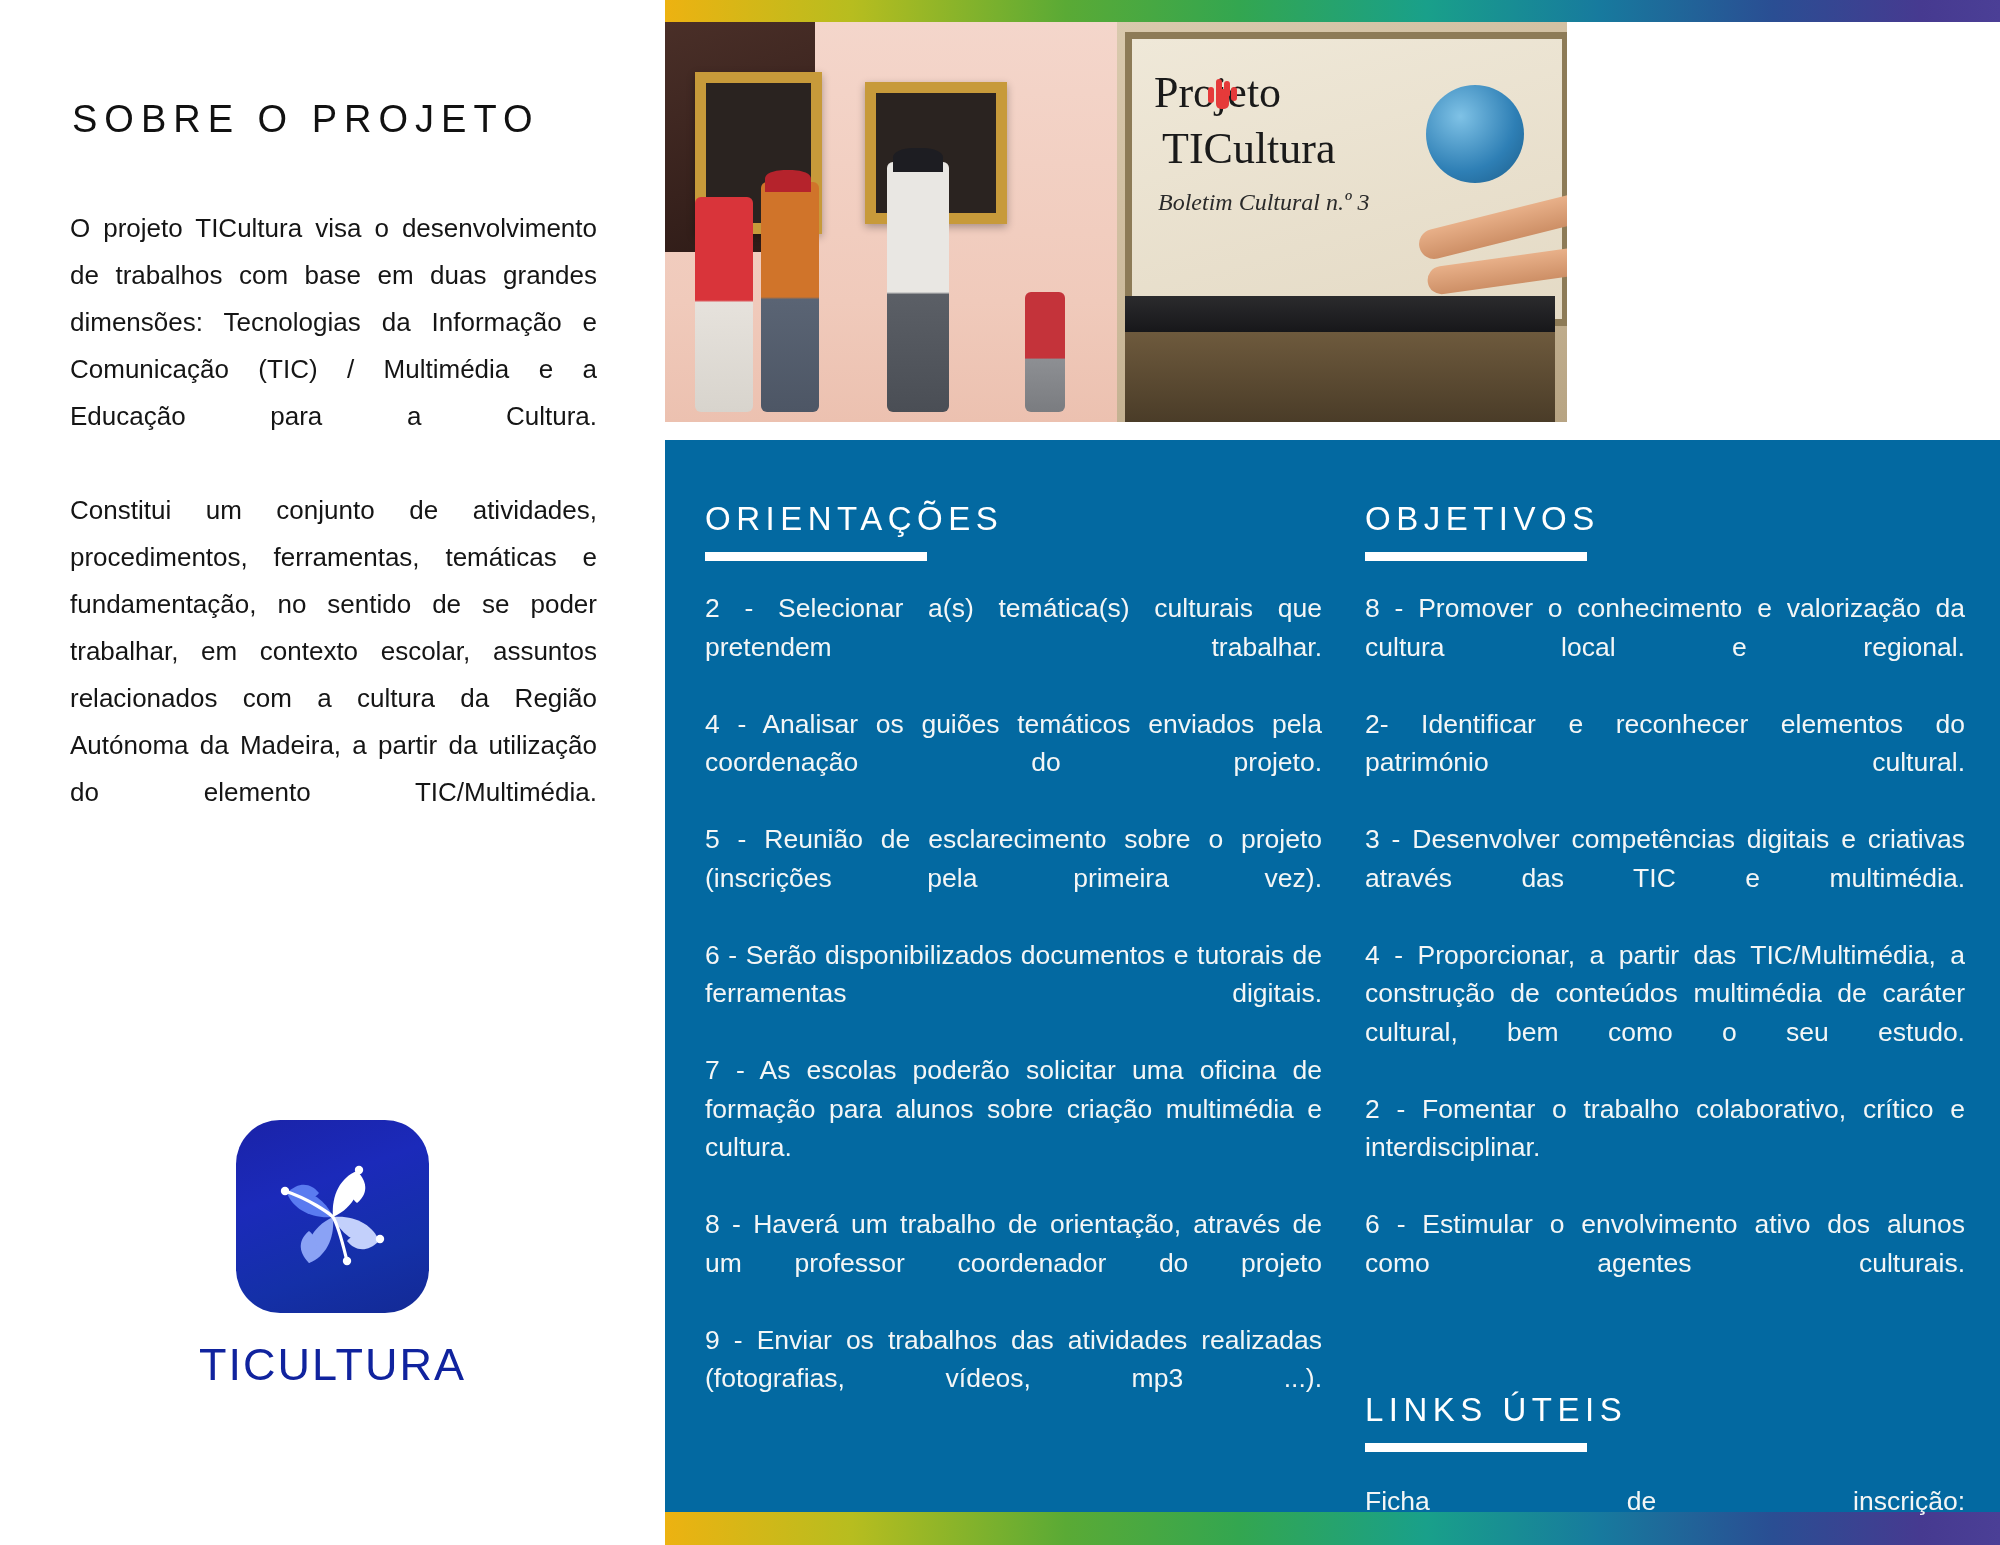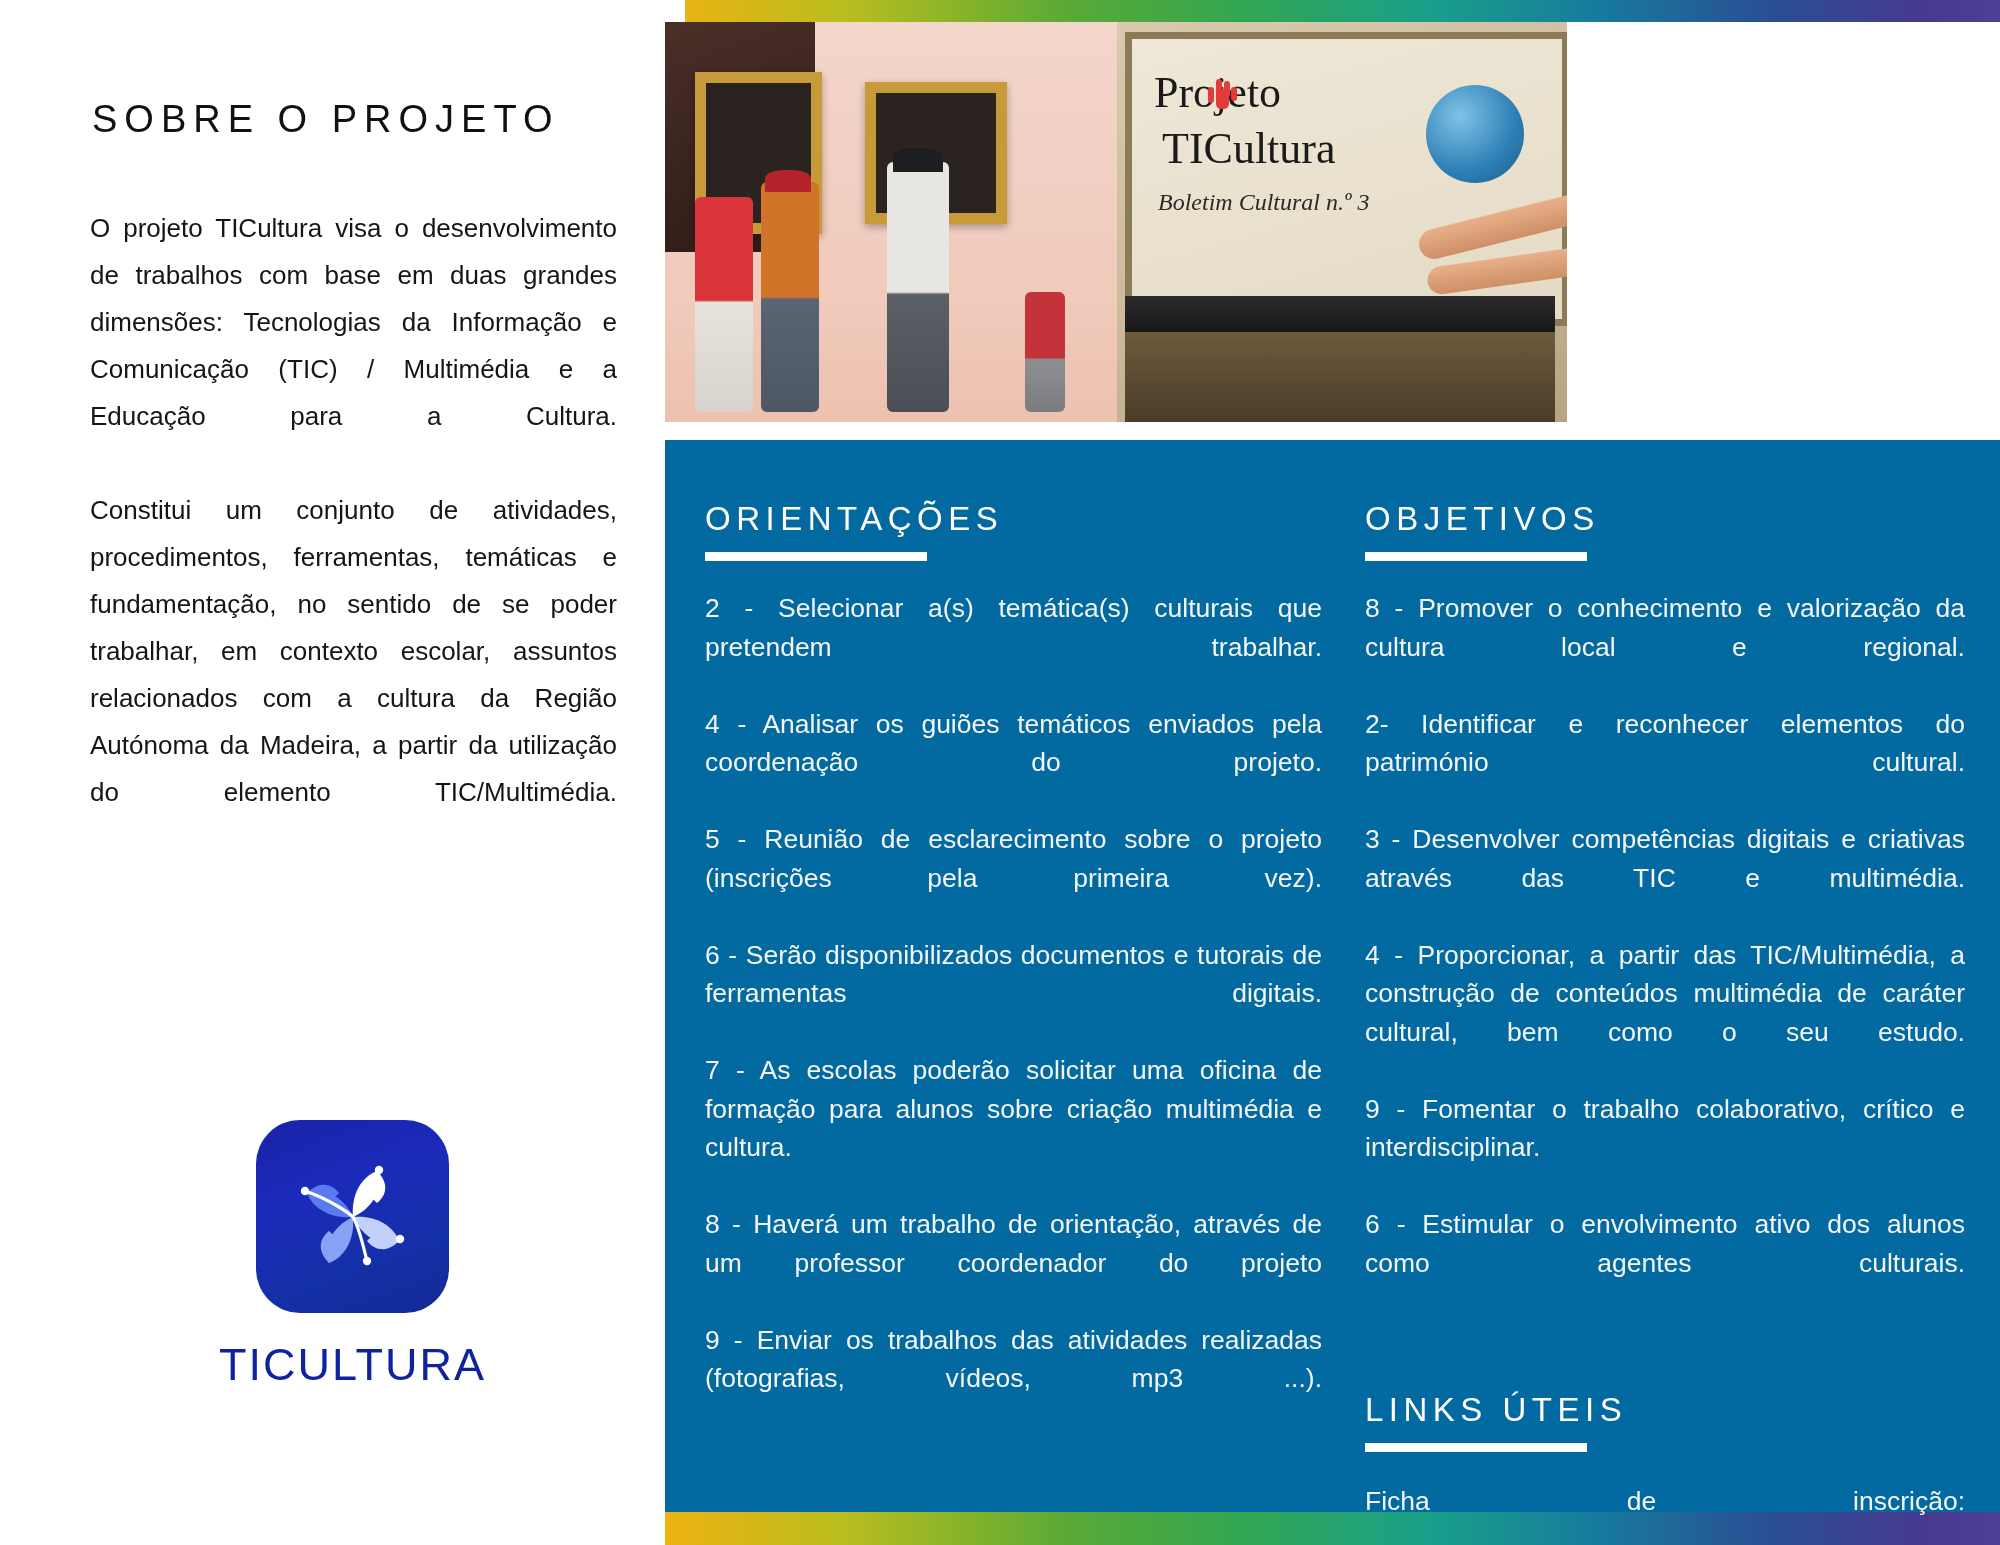--- a/index.html
+++ b/index.html
@@ -16,21 +16,21 @@
     position:absolute;left:665px;top:0;width:1335px;height:22px;
     background:linear-gradient(90deg,#edb211 0%,#b7bd1f 14%,#5aaa35 30%,#33a650 43%,#19a08a 57%,#177a9e 70%,#2a4e93 83%,#463a90 94%,#4b3f96 100%);
   }
   .grad-bottom{
     position:absolute;left:665px;top:1512px;width:1335px;height:33px;
     background:linear-gradient(90deg,#edb211 0%,#b7bd1f 14%,#5aaa35 30%,#33a650 43%,#19a08a 57%,#177a9e 70%,#2a4e93 83%,#463a90 94%,#4b3f96 100%);
   }
   .left-white-top{position:absolute;left:0;top:0;width:665px;height:22px;background:#fff;}
 
   
-  .left-col{position:absolute;left:0;top:0;width:665px;height:1108px;background:#fff;margin-left:20px;}
+  .left-col{position:absolute;left:0;top:0;width:665px;height:1108px;background:#fff;}
   .about-title{
     position:absolute;left:72px;top:98px;
     font-size:38px;letter-spacing:7px;color:#111;font-weight:400;
     white-space:nowrap;
   }
   .about-body{
     position:absolute;left:70px;top:205px;width:527px;
     font-size:26px;line-height:47px;color:#151515;
     text-align:justify;text-justify:inter-word;
   }
@@ -226,21 +226,21 @@
     </div>
 
     <div class="col-b">
       <div class="sec-title">OBJETIVOS</div>
       <div class="rule r2"></div>
       <div class="sec-body">
         <p class="justify-line">8 - Promover o conhecimento e valorização da cultura local e regional.</p>
         <p class="justify-line">2-  Identificar e reconhecer elementos do património cultural.</p>
         <p class="justify-line">3 - Desenvolver competências digitais e criativas através das TIC e multimédia.</p>
         <p class="justify-line">4 - Proporcionar, a partir das TIC/Multimédia, a construção de conteúdos multimédia de caráter cultural, bem como o seu estudo.</p>
-        <p class="justify-line">9 - Fomentar o trabalho colaborativo, crítico e interdisciplinar.</p>
+        <p class="justify-line">2 - Fomentar o trabalho colaborativo, crítico e interdisciplinar.</p>
         <p class="justify-line">6 - Estimular o envolvimento ativo dos alunos como agentes culturais.</p>
       </div>
 
       <div class="links-block">
         <div class="sec-title">LINKS ÚTEIS</div>
         <div class="rule r3"></div>
         <div class="links-body">
           <p class="justify-line">Ficha de inscrição:</p>
 
         </div>

